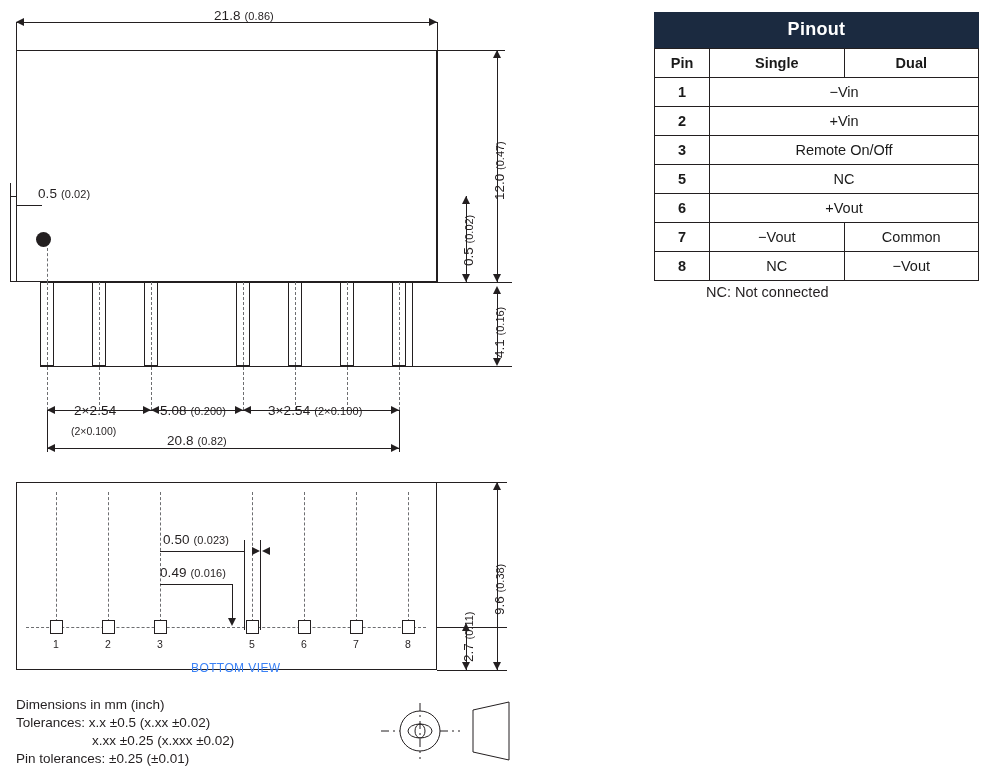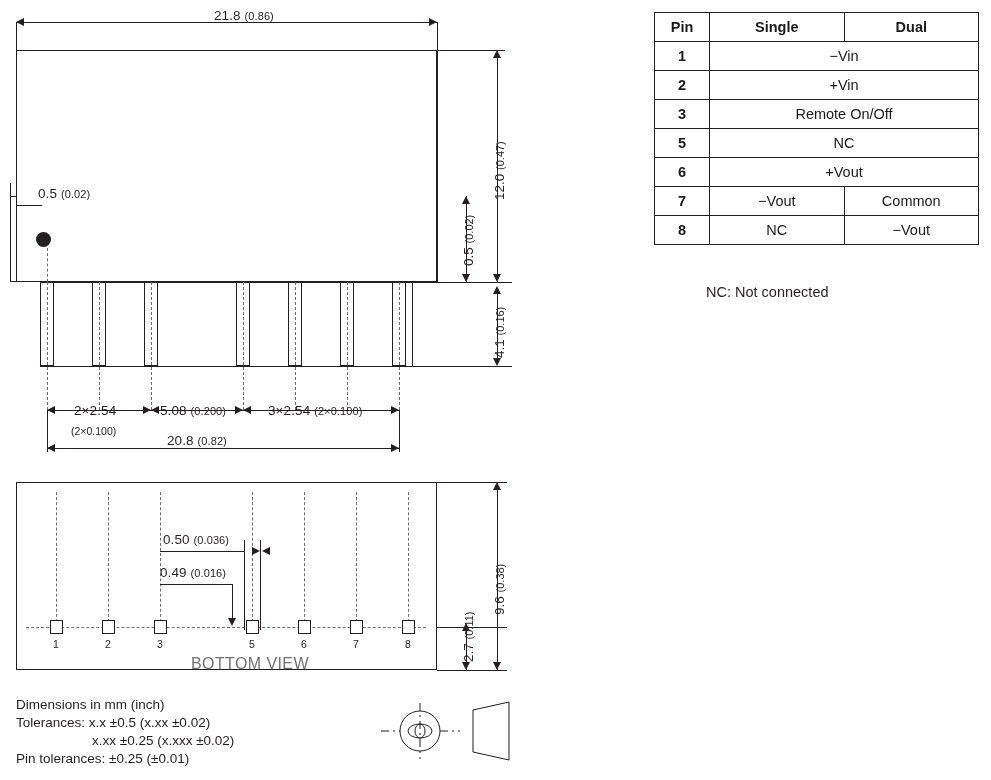--- a/index.html
+++ b/index.html
@@ -82,24 +82,25 @@
   .dim-v .sub { font-size: 11px; }
 
   .tiny {
     position: absolute;
     font-size: 10.5px;
     color: #231f20;
     white-space: nowrap;
   }
   .label {
     position: absolute;
-    font-size: 16px;
-    color: #737373;
+    font-size: 12px;
+    color: #3b82f6;
     white-space: nowrap;
     letter-spacing: 0.4px;
+    margin-top: 6px;
   }
 
   
   .arr {
     position: absolute;
     width: 0; height: 0;
   }
   .arr-l { border-top: 4px solid transparent; border-bottom: 4px solid transparent; border-right: 8px solid #231f20; }
   .arr-r { border-top: 4px solid transparent; border-bottom: 4px solid transparent; border-left: 8px solid #231f20; }
   .arr-u { border-left: 4px solid transparent; border-right: 4px solid transparent; border-bottom: 8px solid #231f20; }
@@ -304,21 +305,21 @@
 
   <div class="label" style="left:191px; top:655px;">BOTTOM VIEW</div>
 
   <div class="line-h" style="left:160px; top:551px; width:84px;"></div>
   <div class="arr arr-r" style="left:252px; top:547px;"></div>
   <div class="line-v" style="left:244px; top:540px; height:90px;"></div>
   <div class="line-v" style="left:260px; top:540px; height:90px;"></div>
   <div class="arr arr-l" style="left:262px; top:547px;"></div>
   <div class="dim" style="left:163px; top:532px;">
     <span>0.50</span>
-    <span class="sub">(0.036)</span>
+    <span class="sub">(0.023)</span>
   </div>
 
   <div class="line-h" style="left:160px; top:584px; width:72px;"></div>
   <div class="line-v" style="left:232px; top:584px; height:38px;"></div>
   <div class="arr arr-d" style="left:228px; top:618px;"></div>
   <div class="dim" style="left:160px; top:565px;">
     <span>0.49</span>
     <span class="sub">(0.016)</span>
   </div>
 
@@ -350,20 +351,21 @@
     <line x1="3" y1="31" x2="22" y2="31" stroke="#231f20" stroke-width="1" stroke-dasharray="8,4,2,4"></line>
     <line x1="62" y1="31" x2="82" y2="31" stroke="#231f20" stroke-width="1" stroke-dasharray="8,4,2,4"></line>
     <line x1="42" y1="3" x2="42" y2="59" stroke="#231f20" stroke-width="1" stroke-dasharray="8,4,2,4"></line>
     <circle cx="42" cy="31" r="20" fill="none" stroke="#231f20" stroke-width="1"></circle>
     <ellipse cx="42" cy="31" rx="12" ry="7" fill="none" stroke="#231f20" stroke-width="1"></ellipse>
     <ellipse cx="42" cy="31" rx="5" ry="7" fill="none" stroke="#231f20" stroke-width="1"></ellipse>
     <path d="M95 10 L131 2 L131 60 L95 52 Z" fill="none" stroke="#231f20" stroke-width="1"></path>
   </svg>
 
   <div id="pinout">
+    <div class="thead">Pinout</div>
     <table>
       <colgroup>
           <col class="c1">
           <col class="c2">
           <col class="c3">
         </colgroup>
       <thead>
         <tr>
           <th>Pin</th>
           <th>Single</th>

